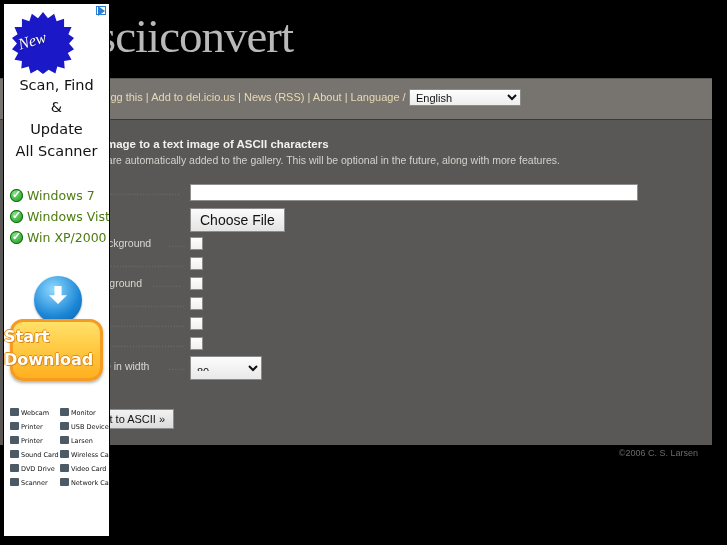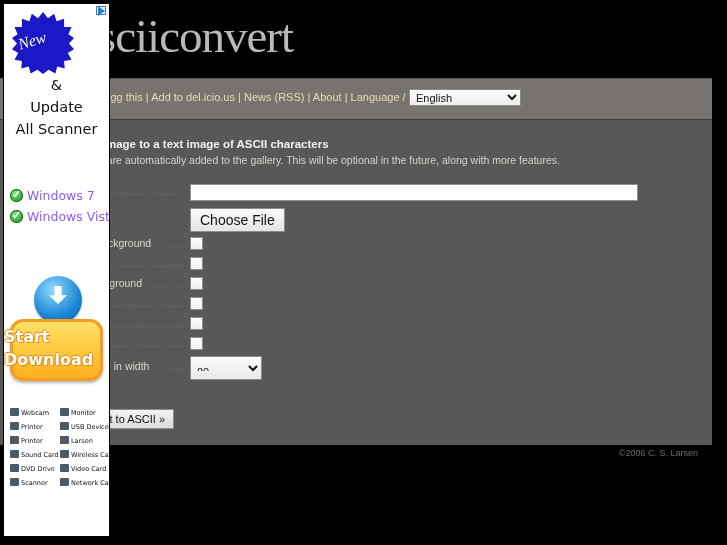--- a/index.html
+++ b/index.html
@@ -177,21 +177,21 @@
     width:13px; height:13px; border-radius:50%;
     background: radial-gradient(circle at 35% 30%, #7fe37f, #168c16);
     box-shadow: inset 0 0 0 1px #0c6b0c;
   }
   .chk::after {
     content:"✓"; position:absolute; left:2px; top:-2px;
     font-size:11px; color:#fff; font-weight:bold; line-height:14px;
   }
   .ad-os-label {
     position:absolute; left:17px; top:0;
-    font-size:12.5px; color:#8b5cf6; line-height:17px;
+    font-size:12.5px; color:#4d7c0f; line-height:17px;
     font-family:"DejaVu Sans", sans-serif; white-space:nowrap;
   }
 
   .dlarrow {
     position:absolute; left:30px; top:272px;
     width:48px; height:48px; border-radius:50%;
     background: radial-gradient(circle at 40% 28%, #8fd9ff, #1b86d6 60%, #0c5c9c);
     box-shadow: 0 1px 2px rgba(0,0,0,.35);
   }
   .dlarrow::after{
@@ -340,34 +340,39 @@
 
     <div class="adchoice">
       <div class="box"></div>
       <div class="tri"></div>
     </div>
 
     <div class="starburst"></div>
     <div class="starburst-label">New</div>
 
     <div class="ad-head">
+      <div>Scan, Find</div>
       <div>&amp;</div>
       <div>Update</div>
       <div>All Scanner</div>
     </div>
 
     <div class="ad-os">
       <div class="ad-os-row">
         <span class="chk"></span>
         <span class="ad-os-label">Windows 7</span>
       </div>
       <div class="ad-os-row">
         <span class="chk"></span>
         <span class="ad-os-label">Windows Vista</span>
       </div>
+      <div class="ad-os-row">
+        <span class="chk"></span>
+        <span class="ad-os-label">Win XP/2000</span>
+      </div>
     </div>
 
     <div class="dlarrow"></div>
 
     <div class="dlbtn"></div>
     <div class="dlbtn-txt" style="top:321px;">
       <div>Start</div>
       <div>Download</div>
     </div>
 

